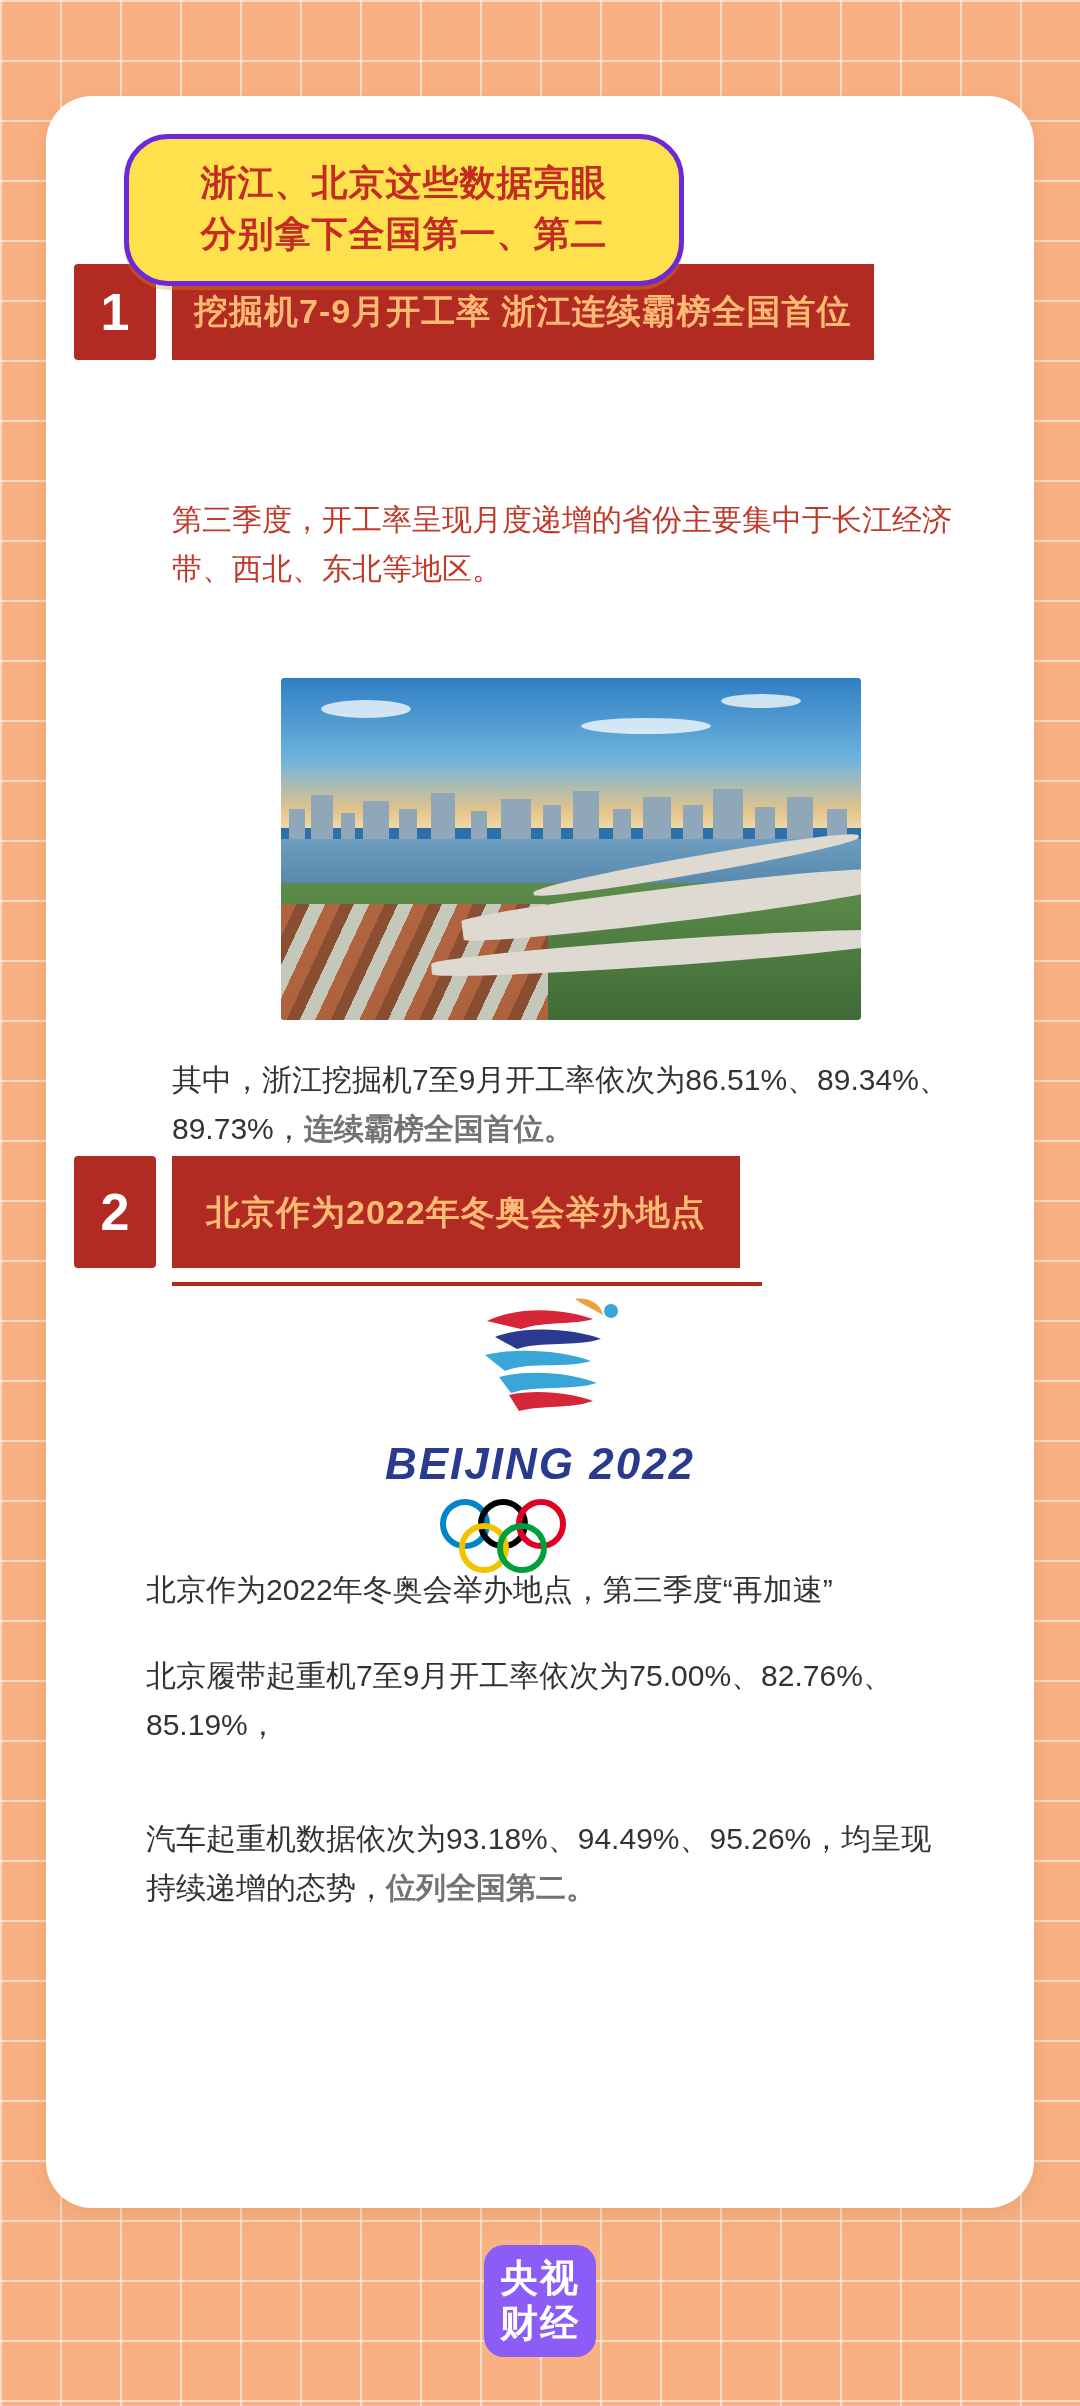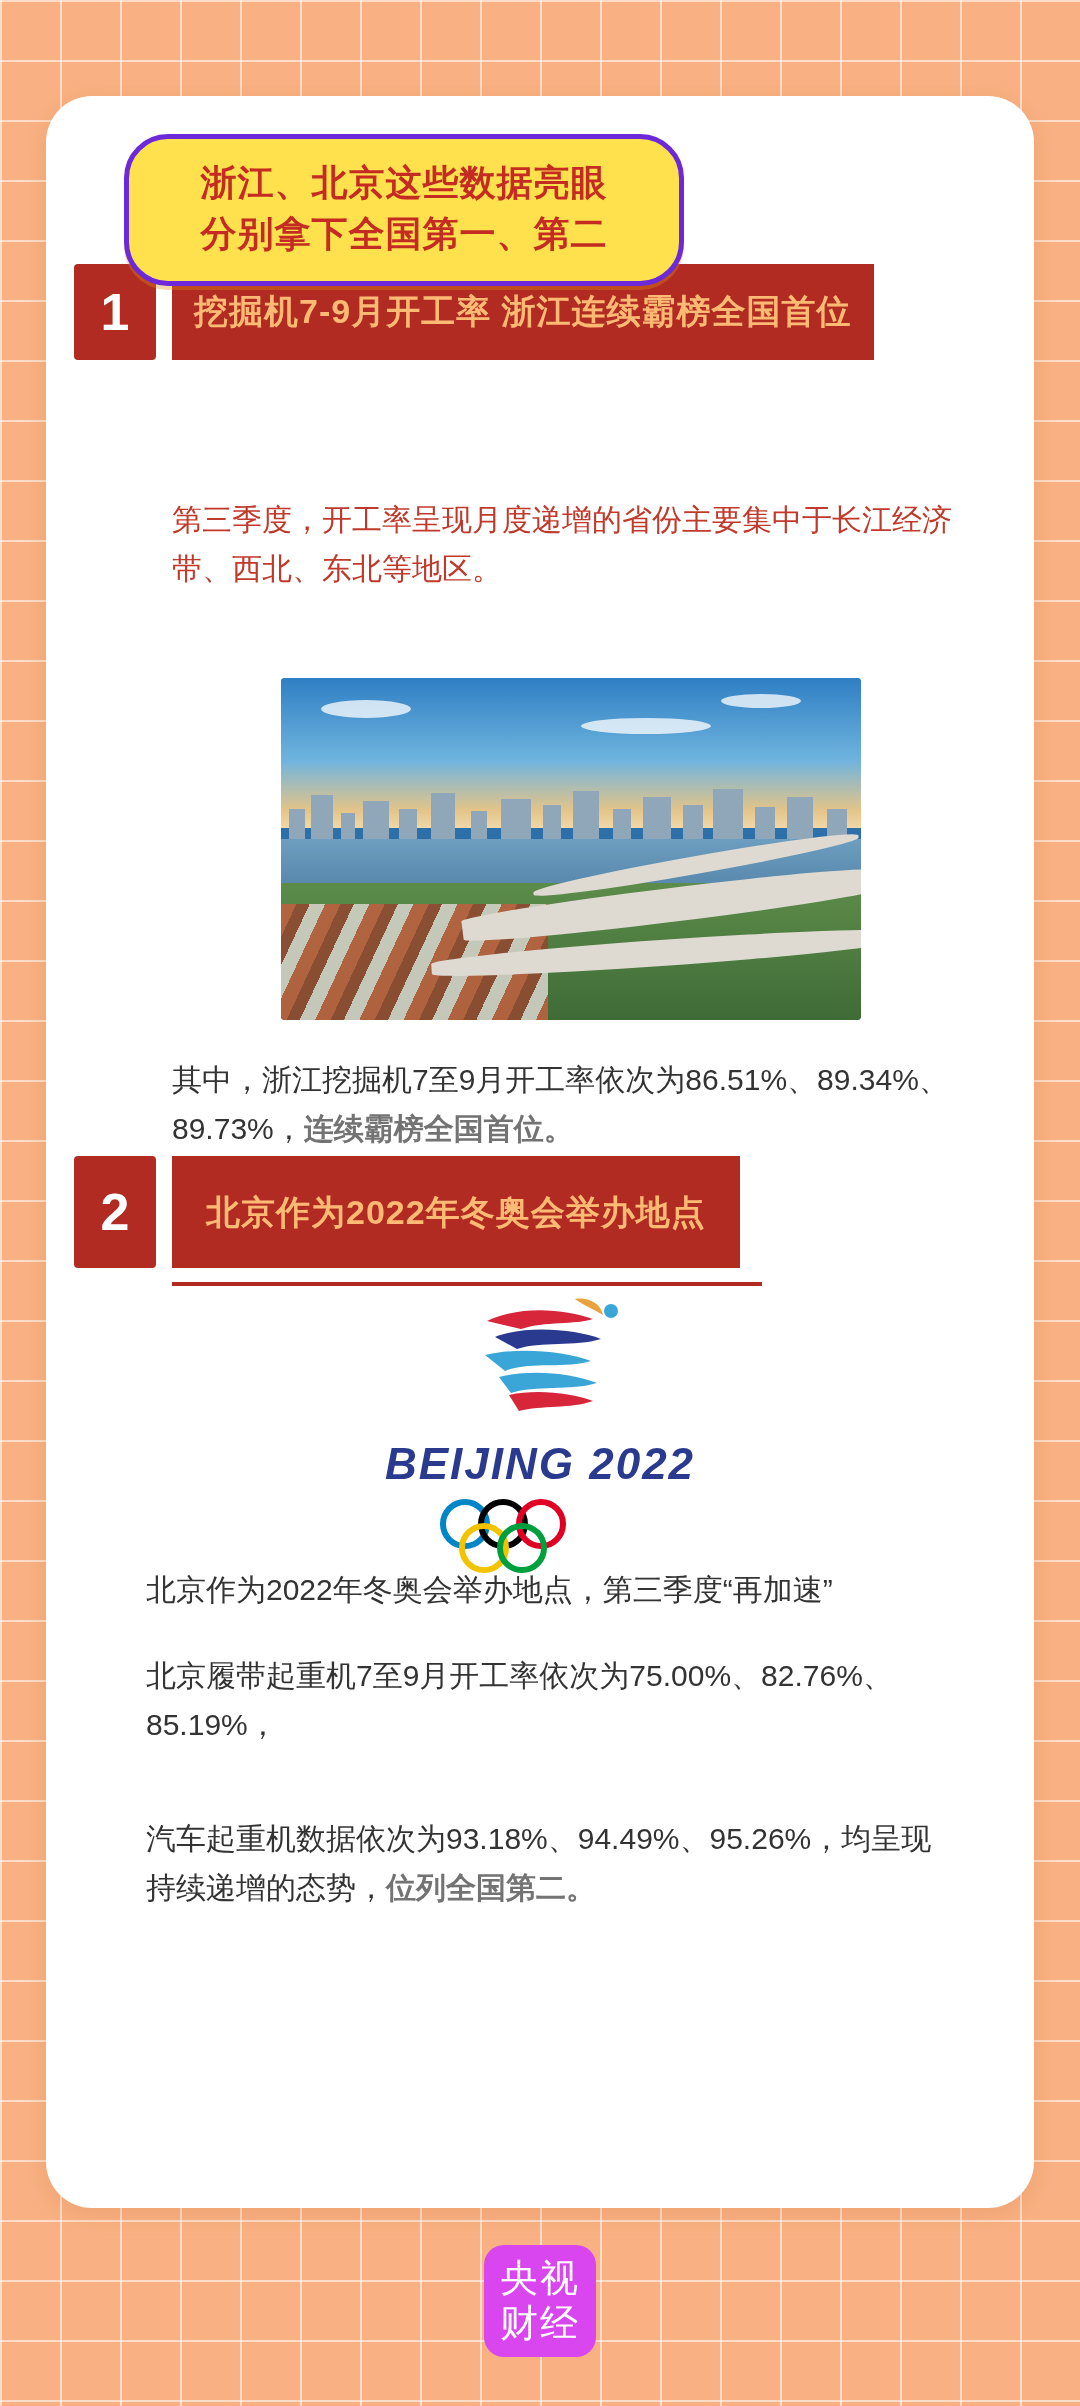--- a/index.html
+++ b/index.html
@@ -174,25 +174,25 @@
   }
 
   
   .footer-logo {
     position: absolute;
     left: 50%;
     transform: translateX(-50%);
     top: 2245px;
     width: 112px;
     height: 112px;
-    background: #d946ef;
+    background: #8b5cf6;
     border-radius: 20px;
     color: #ffffff;
     font-size: 38px;
-    font-weight: normal;
+    font-weight: bold;
     line-height: 1.18;
     display: flex;
     flex-direction: column;
     align-items: center;
     justify-content: center;
     letter-spacing: 2px;
   }
 </style>
 </head>
 <body>

